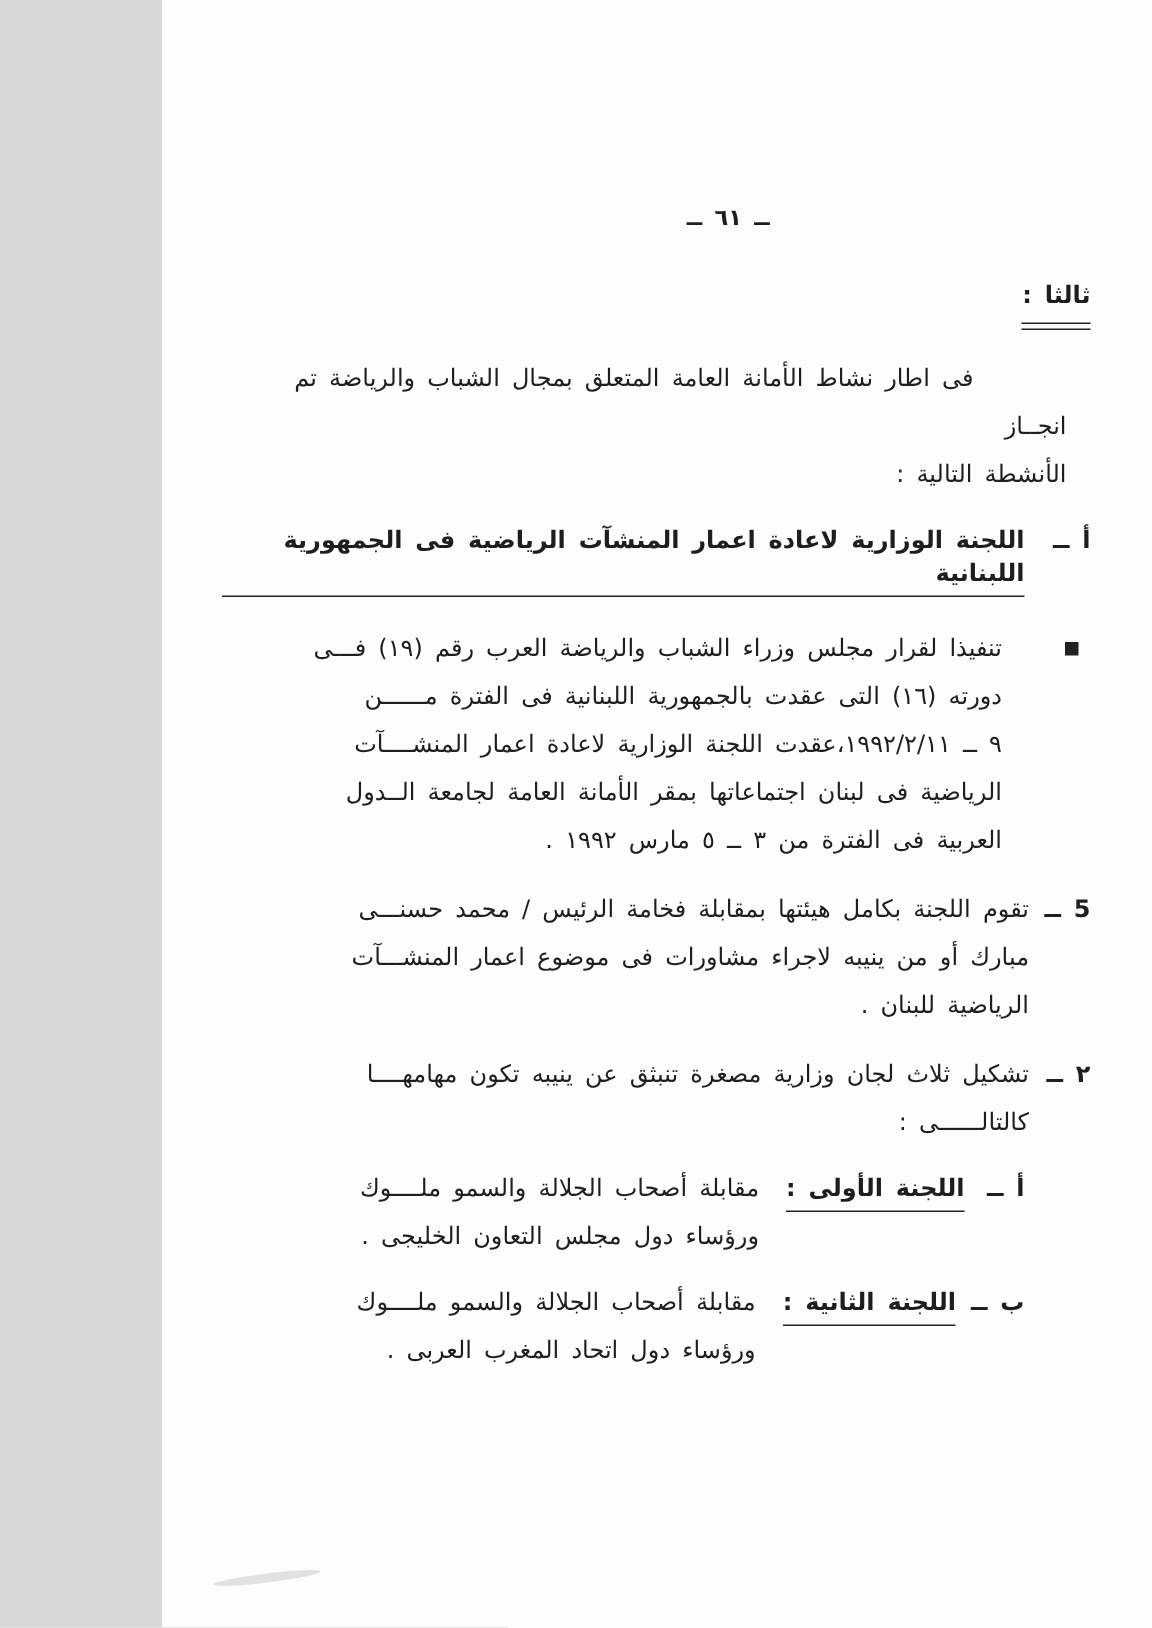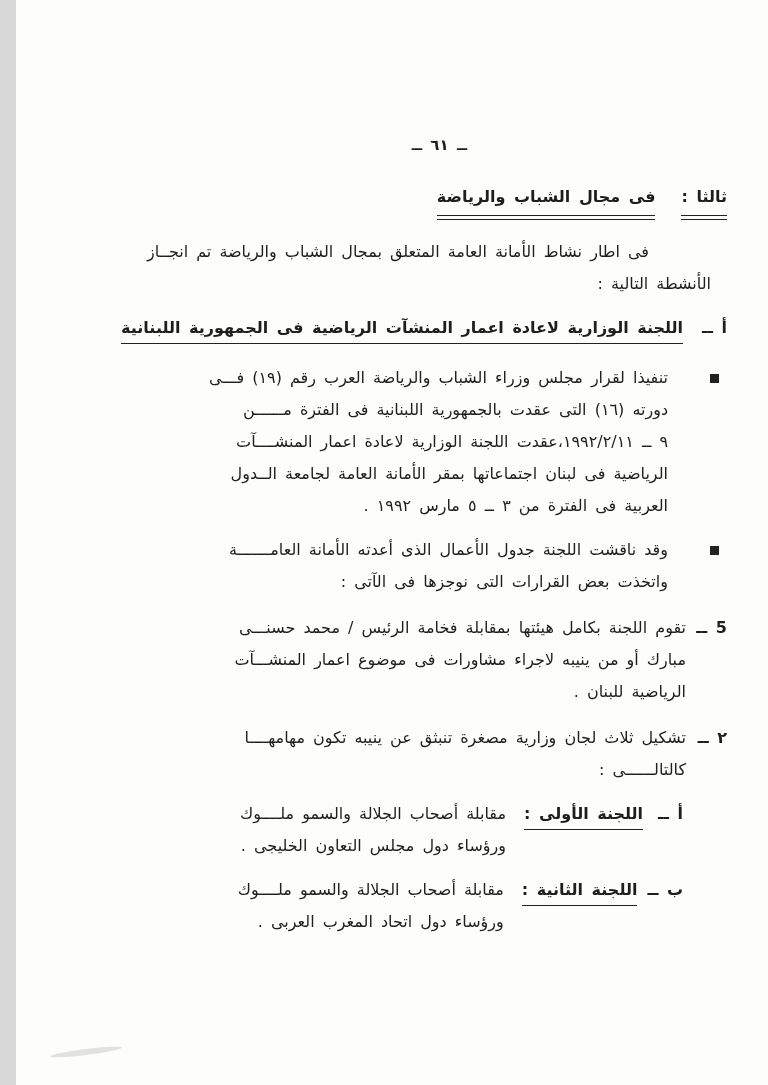--- a/index.html
+++ b/index.html
@@ -1,18 +1,18 @@
 <!DOCTYPE html>
 <html lang="ar" dir="rtl"><head>
 <meta charset="utf-8">
 <style>
   * { box-sizing: border-box; }
   html, body { margin: 0; padding: 0; background: #d8d8d8; }
   .page {
-    width: 752px;
+    width: 660px;
     height: 1085px;
     background: #fdfdfb;
     direction: rtl;
     font-family: "DejaVu Sans", sans-serif;
     color: #1e1e1e;
     font-size: 16px;
     line-height: 32px;
     letter-spacing: 0.7px;
     word-spacing: 3px;
     padding: 0 41px 0 40px;
@@ -87,45 +87,39 @@
 </style>
 </head>
 <body>
 
 <div class="page">
 
   <div class="page-number">ــ  ٦١  ــ</div>
 
   <div class="row section-head">
     <span class="marker dbl">ثالثا :</span>
-    <span class="title dbl">فى مجال الشباب والرياضة</span>
   </div>
 
   <p class="intro">فى اطار نشاط الأمانة العامة  المتعلق  بمجال الشباب والرياضة تم انجــاز
 الأنشطة التالية :</p>
 
   <div class="row item-a">
     <span class="marker">أ ــ</span>
     <span class="title ul">اللجنة الوزارية لاعادة اعمار المنشآت الرياضية فى الجمهورية اللبنانية</span>
   </div>
 
   <div class="row bullet-row">
     <span class="bullet"></span>
     <div class="text">تنفيذا لقرار مجلس وزراء  الشباب والرياضة العرب رقم (١٩)  فـــى
 دورته (١٦)  التى عقدت بالجمهورية اللبنانية فى الفترة مــــــن
 ٩ ــ ١٩٩٢/٢/١١،عقدت  اللجنة الوزارية لاعادة اعمار المنشــــآت
 الرياضية فى لبنان اجتماعاتها  بمقر الأمانة العامة لجامعة الــدول
 العربية فى الفترة من ٣ ــ ٥ مارس ١٩٩٢ .</div>
   </div>
 
-  <div class="row bullet-row second">
-    <span class="bullet"></span>
-    <div class="text">وقد ناقشت اللجنة جدول الأعمال الذى أعدته الأمانة العامـــــــة
-واتخذت  بعض القرارات التى نوجزها  فى الآتى :</div>
-  </div>
 
   <div class="row num-row first">
     <span class="marker">5 ــ</span>
     <div class="text">تقوم اللجنة بكامل هيئتها بمقابلة فخامة الرئيس / محمد حسنـــى
 مبارك  أو  من ينيبه لاجراء  مشاورات فى موضوع اعمار المنشـــآت
 الرياضية للبنان .</div>
   </div>
 
   <div class="row num-row">
     <span class="marker">٢ ــ</span>

